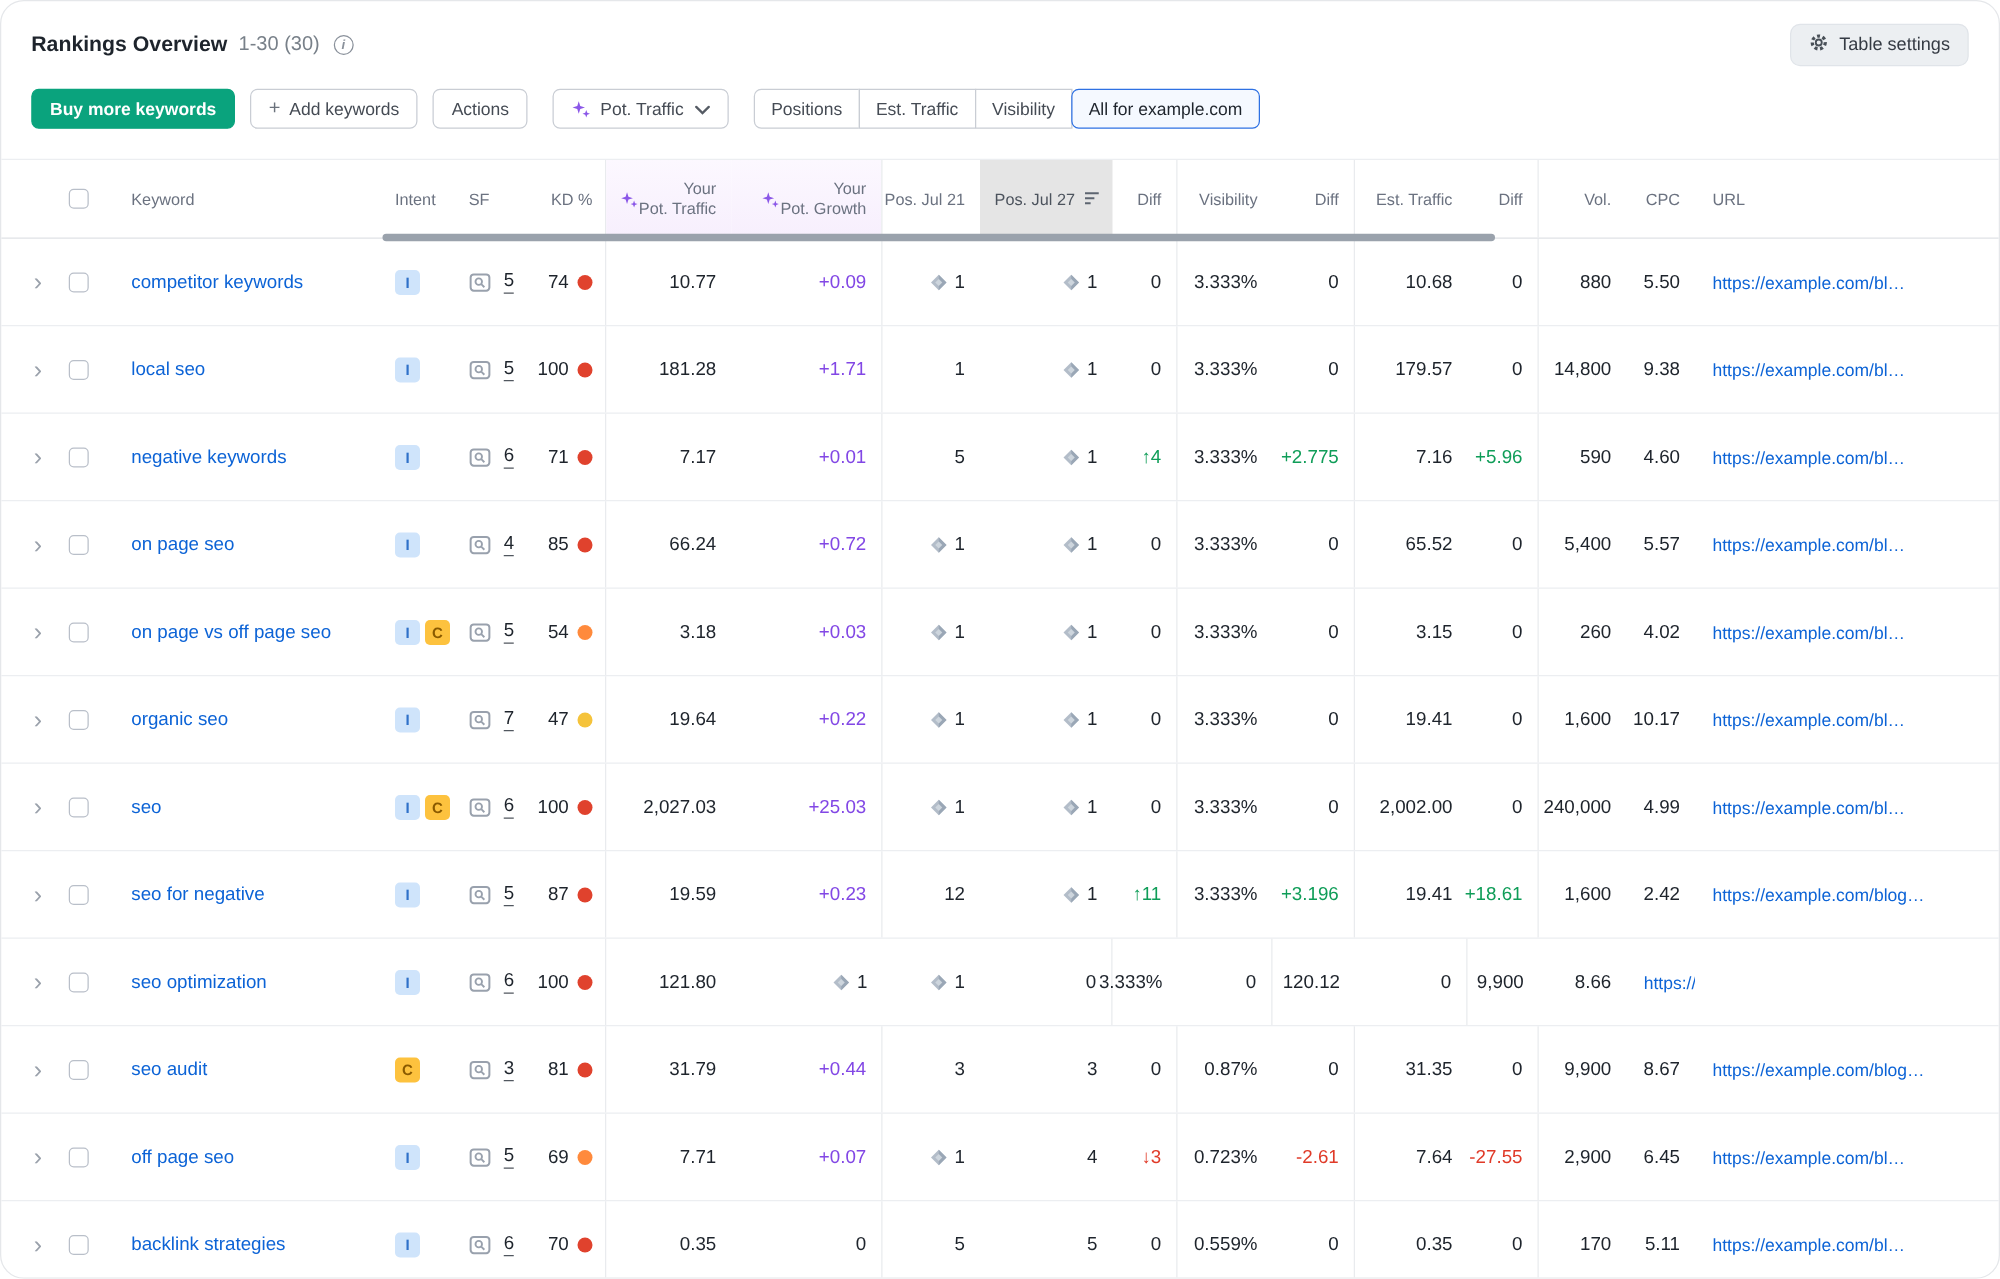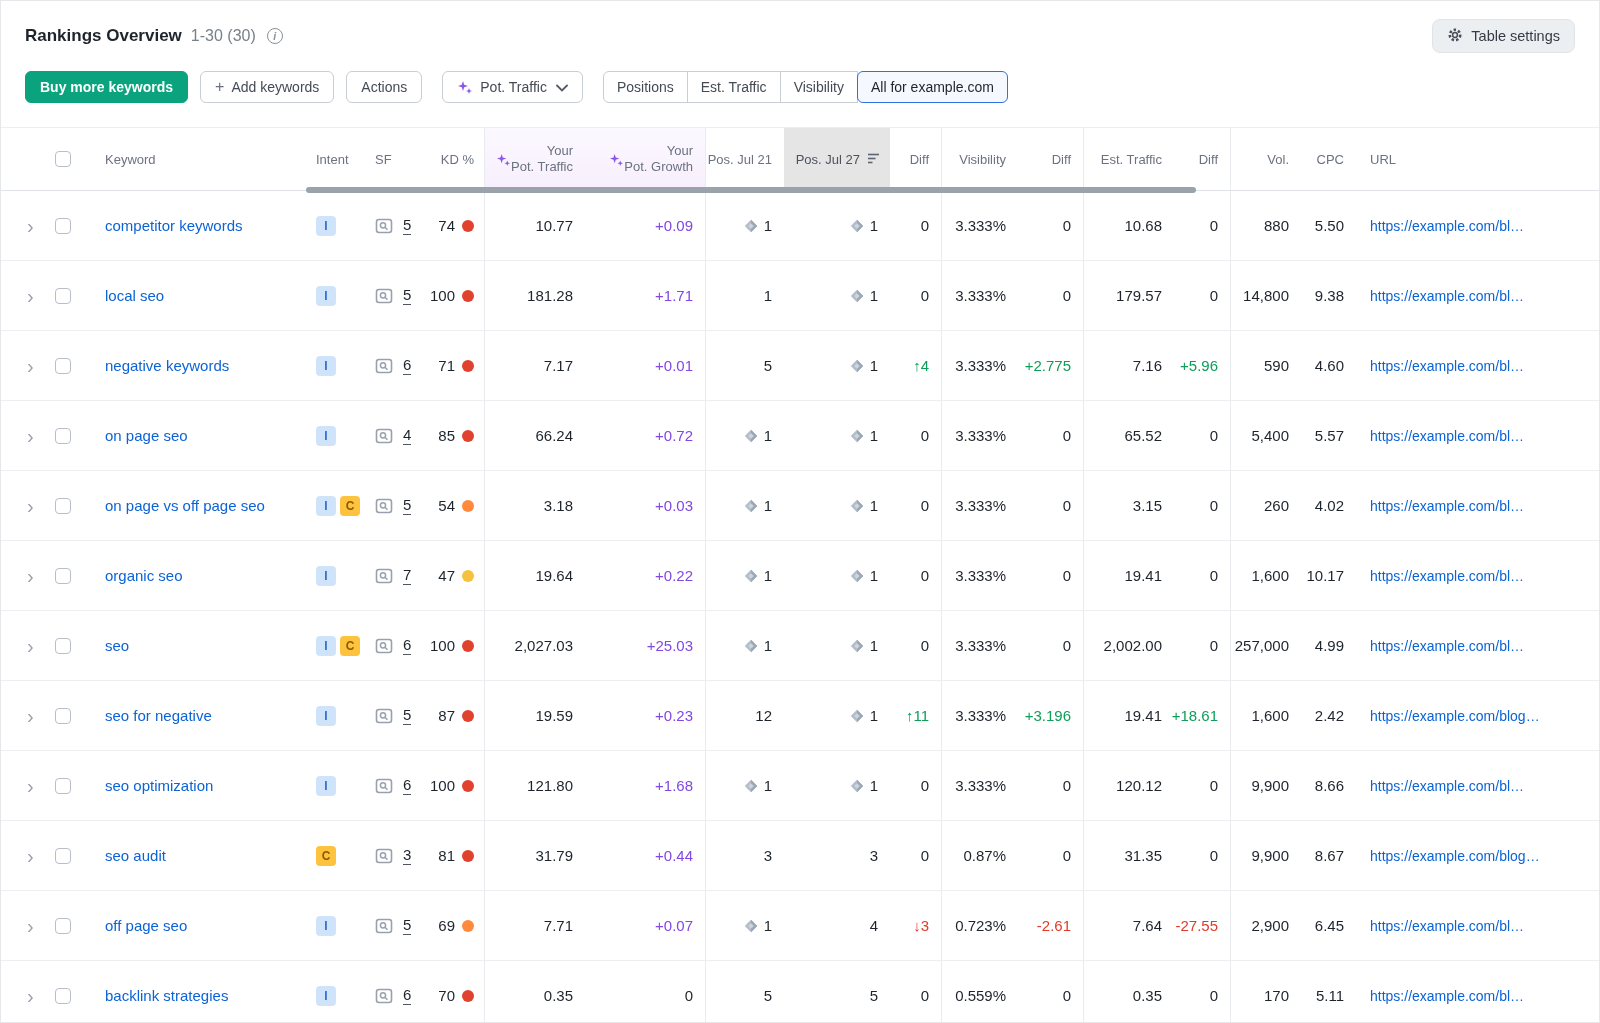--- a/index.html
+++ b/index.html
@@ -3,21 +3,21 @@
 <meta charset="utf-8">
 <style>
   :root{
     --accent_green:#0aa37d; --link_blue:#0c63d6; --purple:#8247e5;
     --diff_green:#0f9d58; --diff_red:#e03a28;
     --kd_red:#e0422d; --kd_orange:#ff8a3c; --kd_yellow:#f5c33b;
     --selected_border:#2e71e3;
   }
   *{box-sizing:border-box}
   html,body{margin:0;padding:0;background:#fff;font-family:"Liberation Sans","DejaVu Sans",sans-serif;color:#1e242c}
-  .card{width:1600px;height:1023px;border:1px solid #e5e7ea;border-radius:0;background:#fff;overflow:hidden;position:relative}
+  .card{width:1600px;height:1023px;border:1px solid #e5e7ea;border-radius:19px;background:#fff;overflow:hidden;position:relative}
 
   
   .title-row{height:70px;display:flex;align-items:center;gap:9px;padding:0 24px}
   .page-title{font-size:17px;font-weight:bold}
   .range{font-size:16px;color:#788089}
   .info-icon{width:16px;height:16px;border:1.3px solid #8a919b;border-radius:50%;color:#8a919b;
     font-size:10.5px;font-weight:bold;font-style:italic;display:inline-flex;align-items:center;justify-content:center;margin-left:2px;cursor:pointer}
   .settings-btn{margin-left:auto;display:flex;align-items:center;gap:8px;height:34px;padding:0 14px;background:#eceff2;
     border:1px solid #e0e4e9;border-radius:8px;font-size:14.5px;color:#353b44;cursor:pointer}
 
@@ -601,21 +601,21 @@
           </span>
           <span>1</span>
         </div>
     <div class="td c-d1 num sep-r">
           <span>0</span>
         </div>
     <div class="td c-vis num">3.333%</div>
     <div class="td c-d2 num sep-r">0</div>
     <div class="td c-est num">2,002.00</div>
     <div class="td c-d3 num sep-r">0</div>
-    <div class="td c-vol num">257,000</div>
+    <div class="td c-vol num">240,000</div>
     <div class="td c-cpc num">4.99</div>
     <div class="td c-url">
           <a class="url" href="#">https://example.com/bl…</a>
         </div>
   </div>
 
   <div class="tr">
     <div class="td c-exp">
           <span class="chev">›</span>
         </div>
@@ -692,21 +692,20 @@
               <line x1="10" y1="10.3" x2="12.5" y2="12.8" stroke="#99a1ad" stroke-width="1.5"></line>
             </svg>
       </span>
       <span class="sf-n">6</span>
     </div>
     <div class="td c-kd sep-r">
           <span class="kd-n">100</span>
           <span class="kd-dot dot-red"></span>
         </div>
     <div class="td c-pt num">121.80</div>
-    <div class="td c-pg num sep-r purple-val">+1.68</div>
     <div class="td c-p21 num pos">
           <span class="gem-icon">
             <svg viewBox="0 0 14 14">
               <path d="M7 0.8 L13.2 7 L7 13.2 L0.8 7 Z" fill="#b3bdc9"></path>
               <path d="M7 0.8 L13.2 7 L7 13.2 Z" fill="#9aa7b6"></path>
               <path d="M4.2 7 L7 4.2 L9.8 7 L7 9.8 Z" fill="#cdd5dd"></path>
             </svg>
           </span>
           <span>1</span>
         </div>

